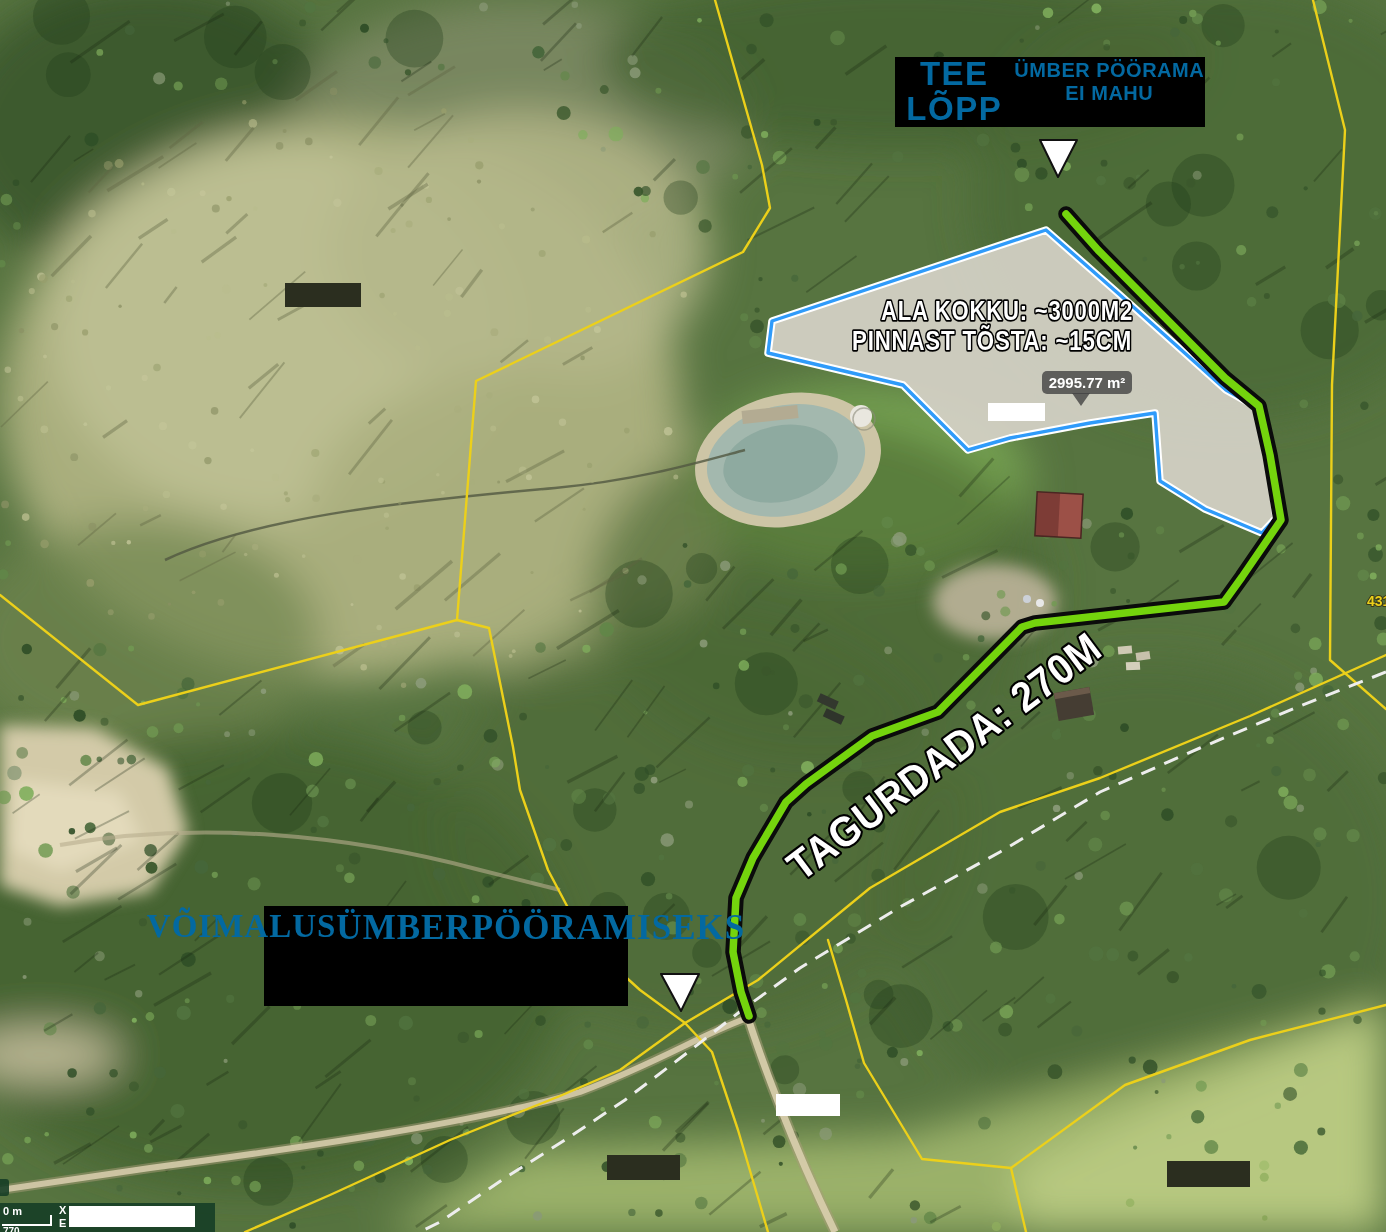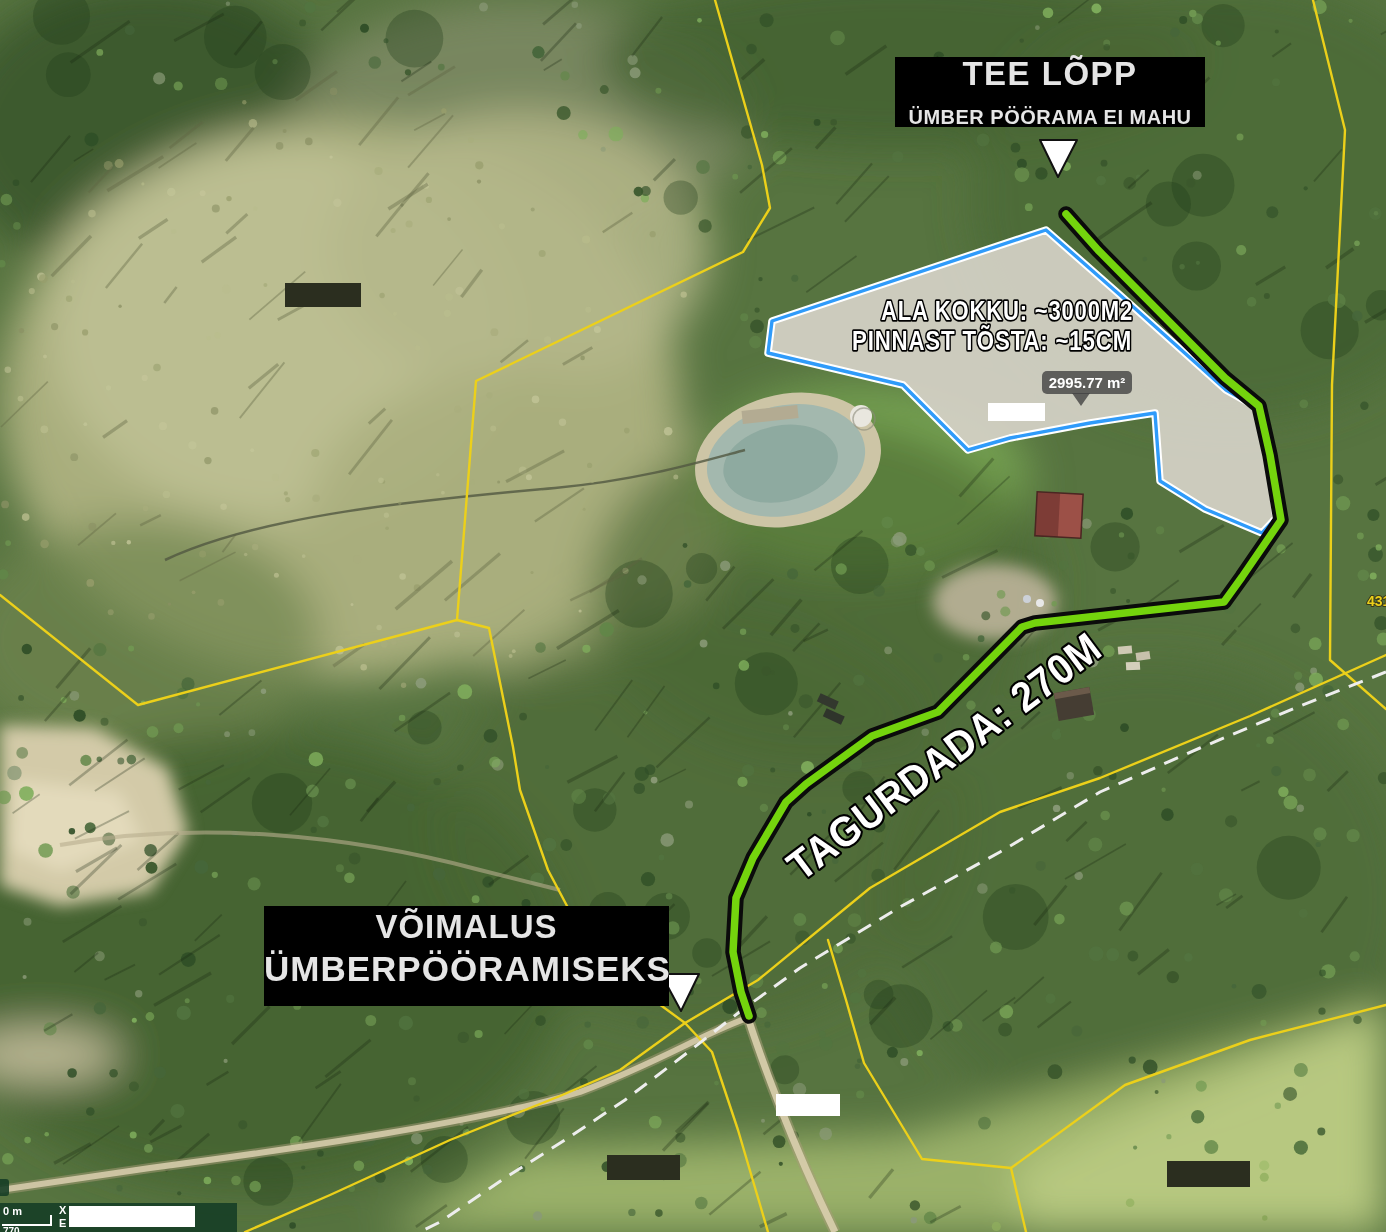--- a/index.html
+++ b/index.html
@@ -2,33 +2,33 @@
 <html><head>
 <meta charset="utf-8">
 <style>
   html,body{margin:0;padding:0;background:#222;}
   #stage{
     position:relative;width:1386px;height:1232px;overflow:hidden;
     font-family:"Liberation Sans",sans-serif;background:#577440;
   }
   #map-svg{position:absolute;left:0;top:0;}
   .annot-label{
-    position:absolute;background:#000;color:#e5e5e5;text-align:center;
-    display:flex;flex-direction:column;
+    position:absolute;background:#000;color:#0369a1;text-align:center;
+    display:flex;flex-direction:row;justify-content:center;
     font-family:"Liberation Sans",sans-serif;
   }
   #label-teelopp{left:895px;top:57px;width:310px;height:70px;}
   #label-teelopp .l1{font-size:33px;font-weight:700;letter-spacing:1.5px;line-height:1.05;}
-  #label-teelopp .l2{font-size:20px;font-weight:700;letter-spacing:.5px;margin-top:14px;}
-  #label-voimalus{left:264px;top:906px;width:405px;height:100px;}
+  #label-teelopp .l2{font-size:20px;font-weight:700;letter-spacing:.5px;margin-top:2px;}
+  #label-voimalus{left:264px;top:906px;width:364px;height:100px;font-family:Liberation Serif, serif;}
   #label-voimalus .l1{font-size:33px;font-weight:700;letter-spacing:1px;line-height:1.25;}
   #label-voimalus .l2{font-size:35px;font-weight:700;letter-spacing:1px;line-height:1.25;}
   
   #statusbar{
-    position:absolute;left:0;top:1203px;width:237px;height:29px;
+    position:absolute;left:0;top:1203px;width:215px;height:29px;
     background:rgba(22,62,38,.9);color:#fff;overflow:hidden;
   }
   #statusbar .scale-label{position:absolute;left:3px;top:2px;font-size:11px;font-weight:700;}
   #statusbar .scale-line{position:absolute;left:2px;top:21px;width:50px;height:2px;background:#fff;}
   #statusbar .scale-tick{position:absolute;left:50px;top:12px;width:2px;height:11px;background:#fff;}
   #statusbar .scale-value{position:absolute;left:3px;top:23px;font-size:10px;font-weight:700;}
   #statusbar .coord-x{position:absolute;left:59px;top:1px;font-size:11px;font-weight:700;}
   #statusbar .coord-y{position:absolute;left:59px;top:14px;font-size:11px;font-weight:700;}
   #statusbar .redaction{position:absolute;left:69px;top:3px;width:126px;height:21px;background:#fff;}
   #mini-panel{

